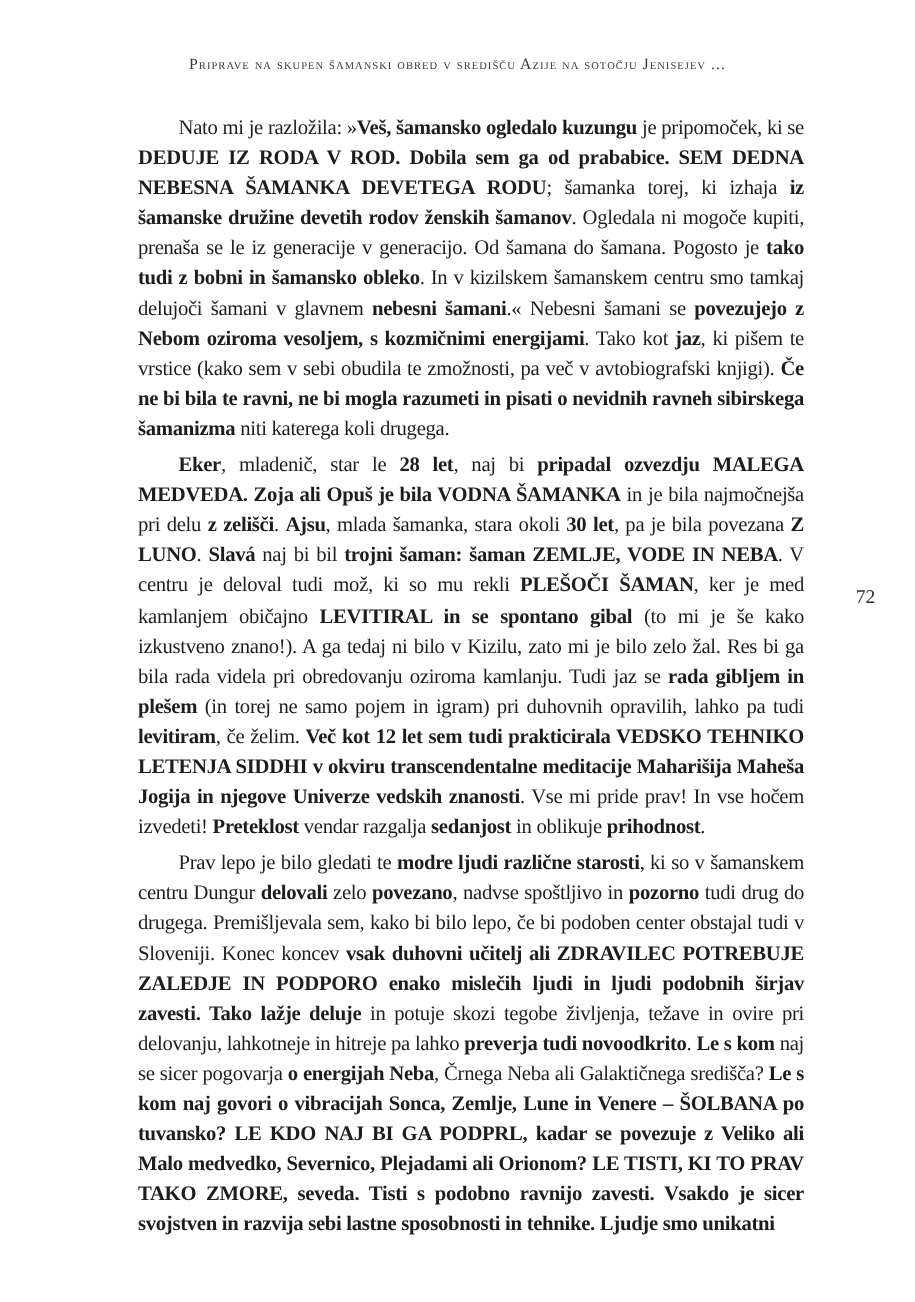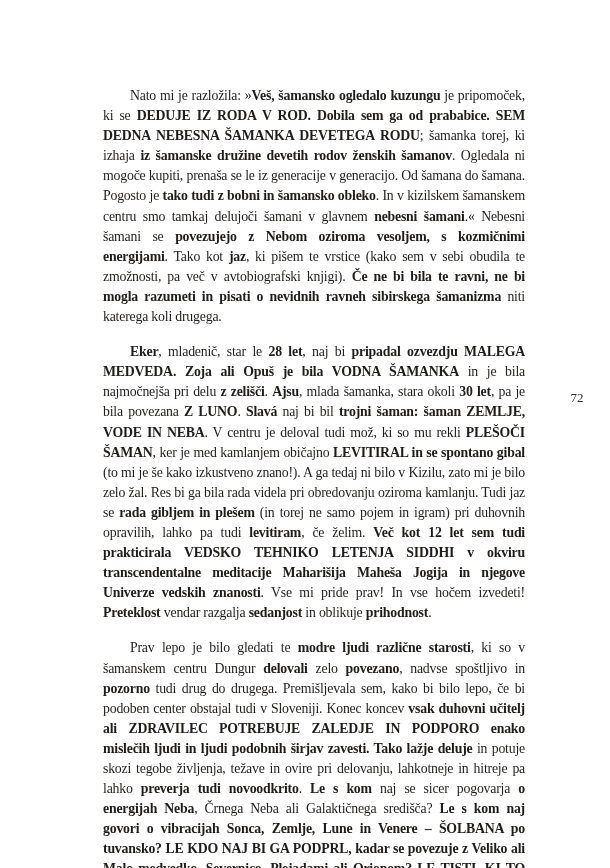--- a/index.html
+++ b/index.html
@@ -33,21 +33,21 @@
     top: 71px;
     left: 88px;
     width: 452px;
     text-align: justify;
     font-size: 13.8px;
     line-height: 20.1px;
     letter-spacing: -0.2px;
     color: #1f1d1b;
   }
   .text-block p {
-    margin: 15px;
+    margin: 4px;
     padding: 0;
     text-indent: 27px;
   }
   .text-block .bold {
     font-weight: bold;
   }
   .page-number {
     position: absolute;
     top: 390px;
     left: 560px;
@@ -56,20 +56,21 @@
     font-size: 13px;
     color: #2b2b33;
     font-feature-settings: "onum" 1;
   }
 </style>
 </head>
 <body>
 
 <div class="page">
 
+  <div class="running-header">Priprave na skupen šamanski obred v središču Azije na sotočju Jenisejev ...</div>
 
   <div class="page-number">72</div>
 
   <div class="text-block">
     <p><span class="regular">Nato mi je razložila: »</span><span class="bold">Veš, šamansko ogledalo kuzungu</span><span class="regular"> je pripomoček, ki se </span><span class="bold">DEDUJE IZ RODA V ROD. Dobila sem ga od prababice. SEM DEDNA NEBESNA ŠAMANKA DEVETEGA RODU</span><span class="regular">; šamanka torej, ki izhaja </span><span class="bold">iz šamanske družine devetih rodov ženskih šamanov</span><span class="regular">. Ogledala ni mogoče kupiti, prenaša se le iz generacije v generacijo. Od šamana do šamana. Pogosto je </span><span class="bold">tako tudi z bobni in šamansko obleko</span><span class="regular">. In v kizilskem šamanskem centru smo tamkaj delujoči šamani v glavnem </span><span class="bold">nebesni šamani</span><span class="regular">.« Nebesni šamani se </span><span class="bold">povezujejo z Nebom oziroma vesoljem, s kozmičnimi energijami</span><span class="regular">. Tako kot </span><span class="bold">jaz</span><span class="regular">, ki pišem te vrstice (kako sem v sebi obudila te zmožnosti, pa več v avtobiografski knjigi). </span><span class="bold">Če ne bi bila te ravni, ne bi mogla razumeti in pisati o nevidnih ravneh sibirskega šamanizma</span><span class="regular"> niti katerega koli drugega.</span></p>
     <p><span class="bold">Eker</span><span class="regular">, mladenič, star le </span><span class="bold">28 let</span><span class="regular">, naj bi </span><span class="bold">pripadal ozvezdju MALEGA MEDVEDA. Zoja ali Opuš je bila VODNA ŠAMANKA</span><span class="regular"> in je bila najmočnejša pri delu </span><span class="bold">z zelišči</span><span class="regular">. </span><span class="bold">Ajsu</span><span class="regular">, mlada šamanka, stara okoli </span><span class="bold">30 let</span><span class="regular">, pa je bila povezana </span><span class="bold">Z LUNO</span><span class="regular">. </span><span class="bold">Slavá</span><span class="regular"> naj bi bil </span><span class="bold">trojni šaman: šaman ZEMLJE, VODE IN NEBA</span><span class="regular">. V centru je deloval tudi mož, ki so mu rekli </span><span class="bold">PLEŠOČI ŠAMAN</span><span class="regular">, ker je med kamlanjem običajno </span><span class="bold">LEVITIRAL in se spontano gibal</span><span class="regular"> (to mi je še kako izkustveno znano!). A ga tedaj ni bilo v Kizilu, zato mi je bilo zelo žal. Res bi ga bila rada videla pri obredovanju oziroma kamlanju. Tudi jaz se </span><span class="bold">rada gibljem in plešem</span><span class="regular"> (in torej ne samo pojem in igram) pri duhovnih opravilih, lahko pa tudi </span><span class="bold">levitiram</span><span class="regular">, če želim. </span><span class="bold">Več kot 12 let sem tudi prakticirala VEDSKO TEHNIKO LETENJA SIDDHI v okviru transcendentalne meditacije Maharišija Maheša Jogija in njegove Univerze vedskih znanosti</span><span class="regular">. Vse mi pride prav! In vse hočem izvedeti! </span><span class="bold">Preteklost</span><span class="regular"> vendar razgalja </span><span class="bold">sedanjost</span><span class="regular"> in oblikuje </span><span class="bold">prihodnost</span><span class="regular">.</span></p>
     <p><span class="regular">Prav lepo je bilo gledati te </span><span class="bold">modre ljudi različne starosti</span><span class="regular">, ki so v šamanskem centru Dungur </span><span class="bold">delovali</span><span class="regular"> zelo </span><span class="bold">povezano</span><span class="regular">, nadvse spoštljivo in </span><span class="bold">pozorno</span><span class="regular"> tudi drug do drugega. Premišljevala sem, kako bi bilo lepo, če bi podoben center obstajal tudi v Sloveniji. Konec koncev </span><span class="bold">vsak duhovni učitelj ali ZDRAVILEC POTREBUJE ZALEDJE IN PODPORO enako mislečih ljudi in ljudi podobnih širjav zavesti. Tako lažje deluje</span><span class="regular"> in potuje skozi tegobe življenja, težave in ovire pri delovanju, lahkotneje in hitreje pa lahko </span><span class="bold">preverja tudi novoodkrito</span><span class="regular">. </span><span class="bold">Le s kom</span><span class="regular"> naj se sicer pogovarja </span><span class="bold">o energijah Neba</span><span class="regular">, Črnega Neba ali Galaktičnega središča? </span><span class="bold">Le s kom naj govori o vibracijah Sonca, Zemlje, Lune in Venere – ŠOLBANA po tuvansko? LE KDO NAJ BI GA PODPRL, kadar se povezuje z Veliko ali Malo medvedko, Severnico, Plejadami ali Orionom? LE TISTI, KI TO PRAV TAKO ZMORE, seveda. Tisti s podobno ravnijo zavesti. Vsakdo je sicer svojstven in razvija sebi lastne sposobnosti in tehnike. Ljudje smo unikatni</span></p>
   </div>
 
 </div>

